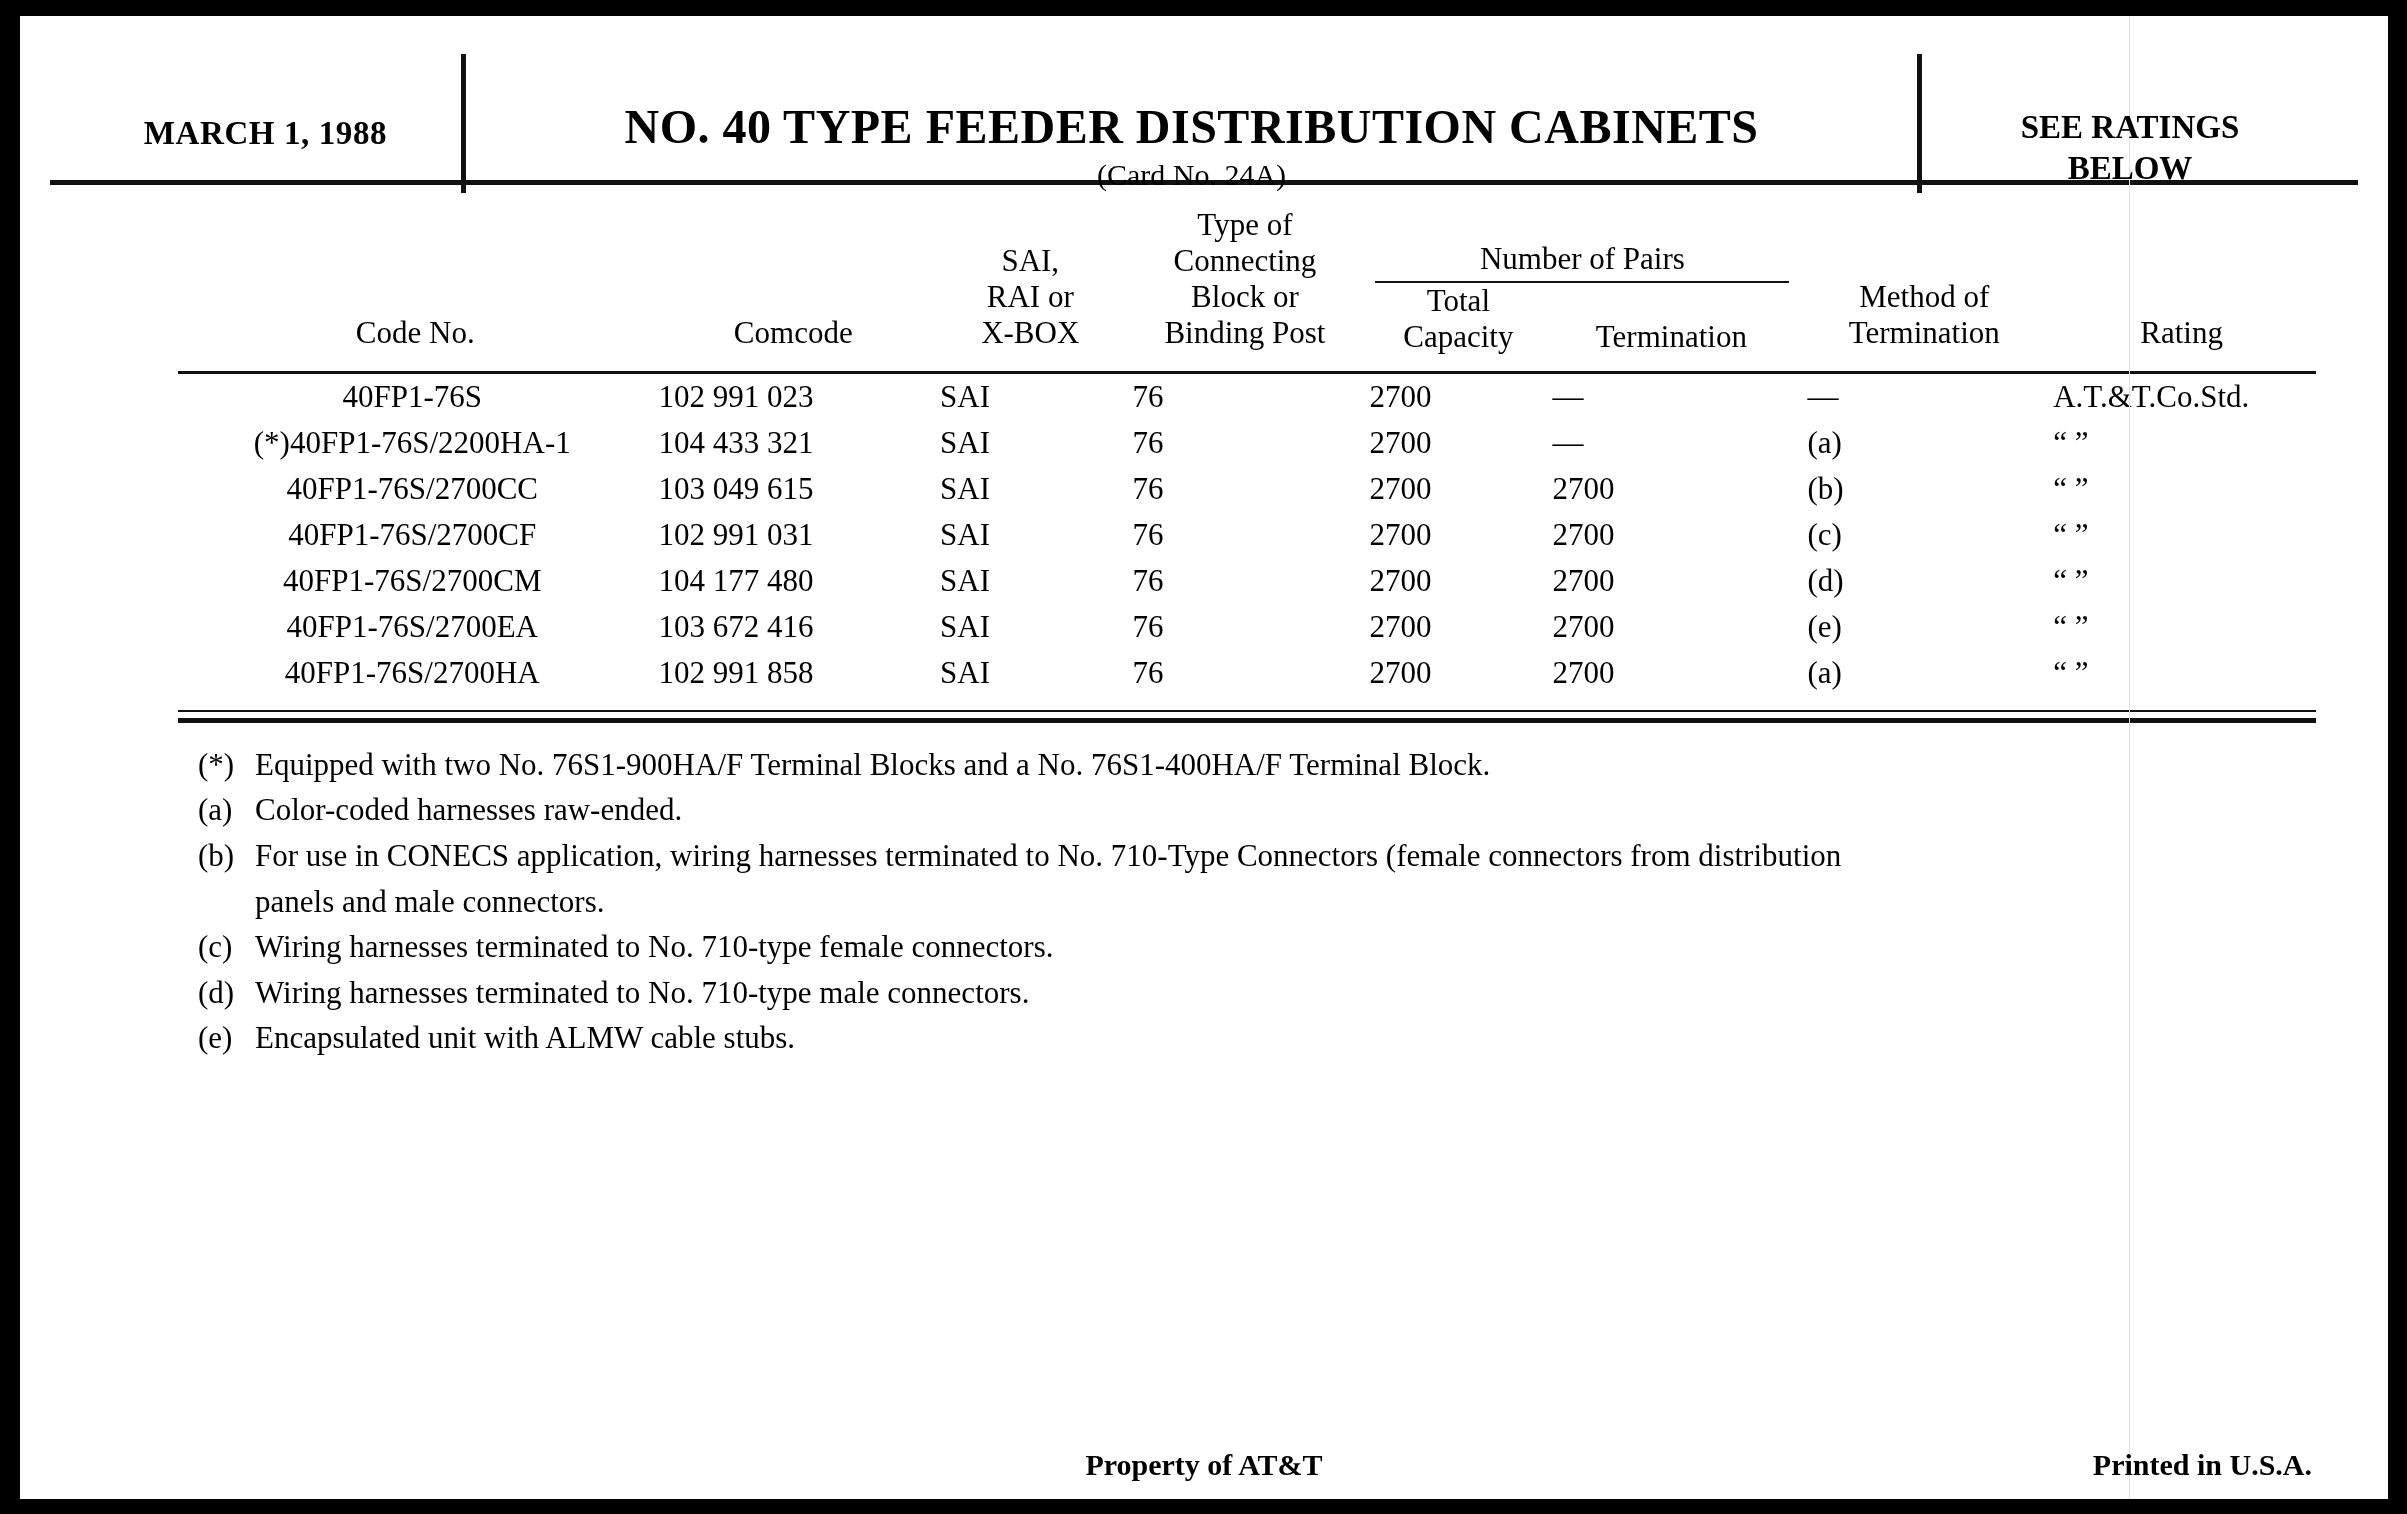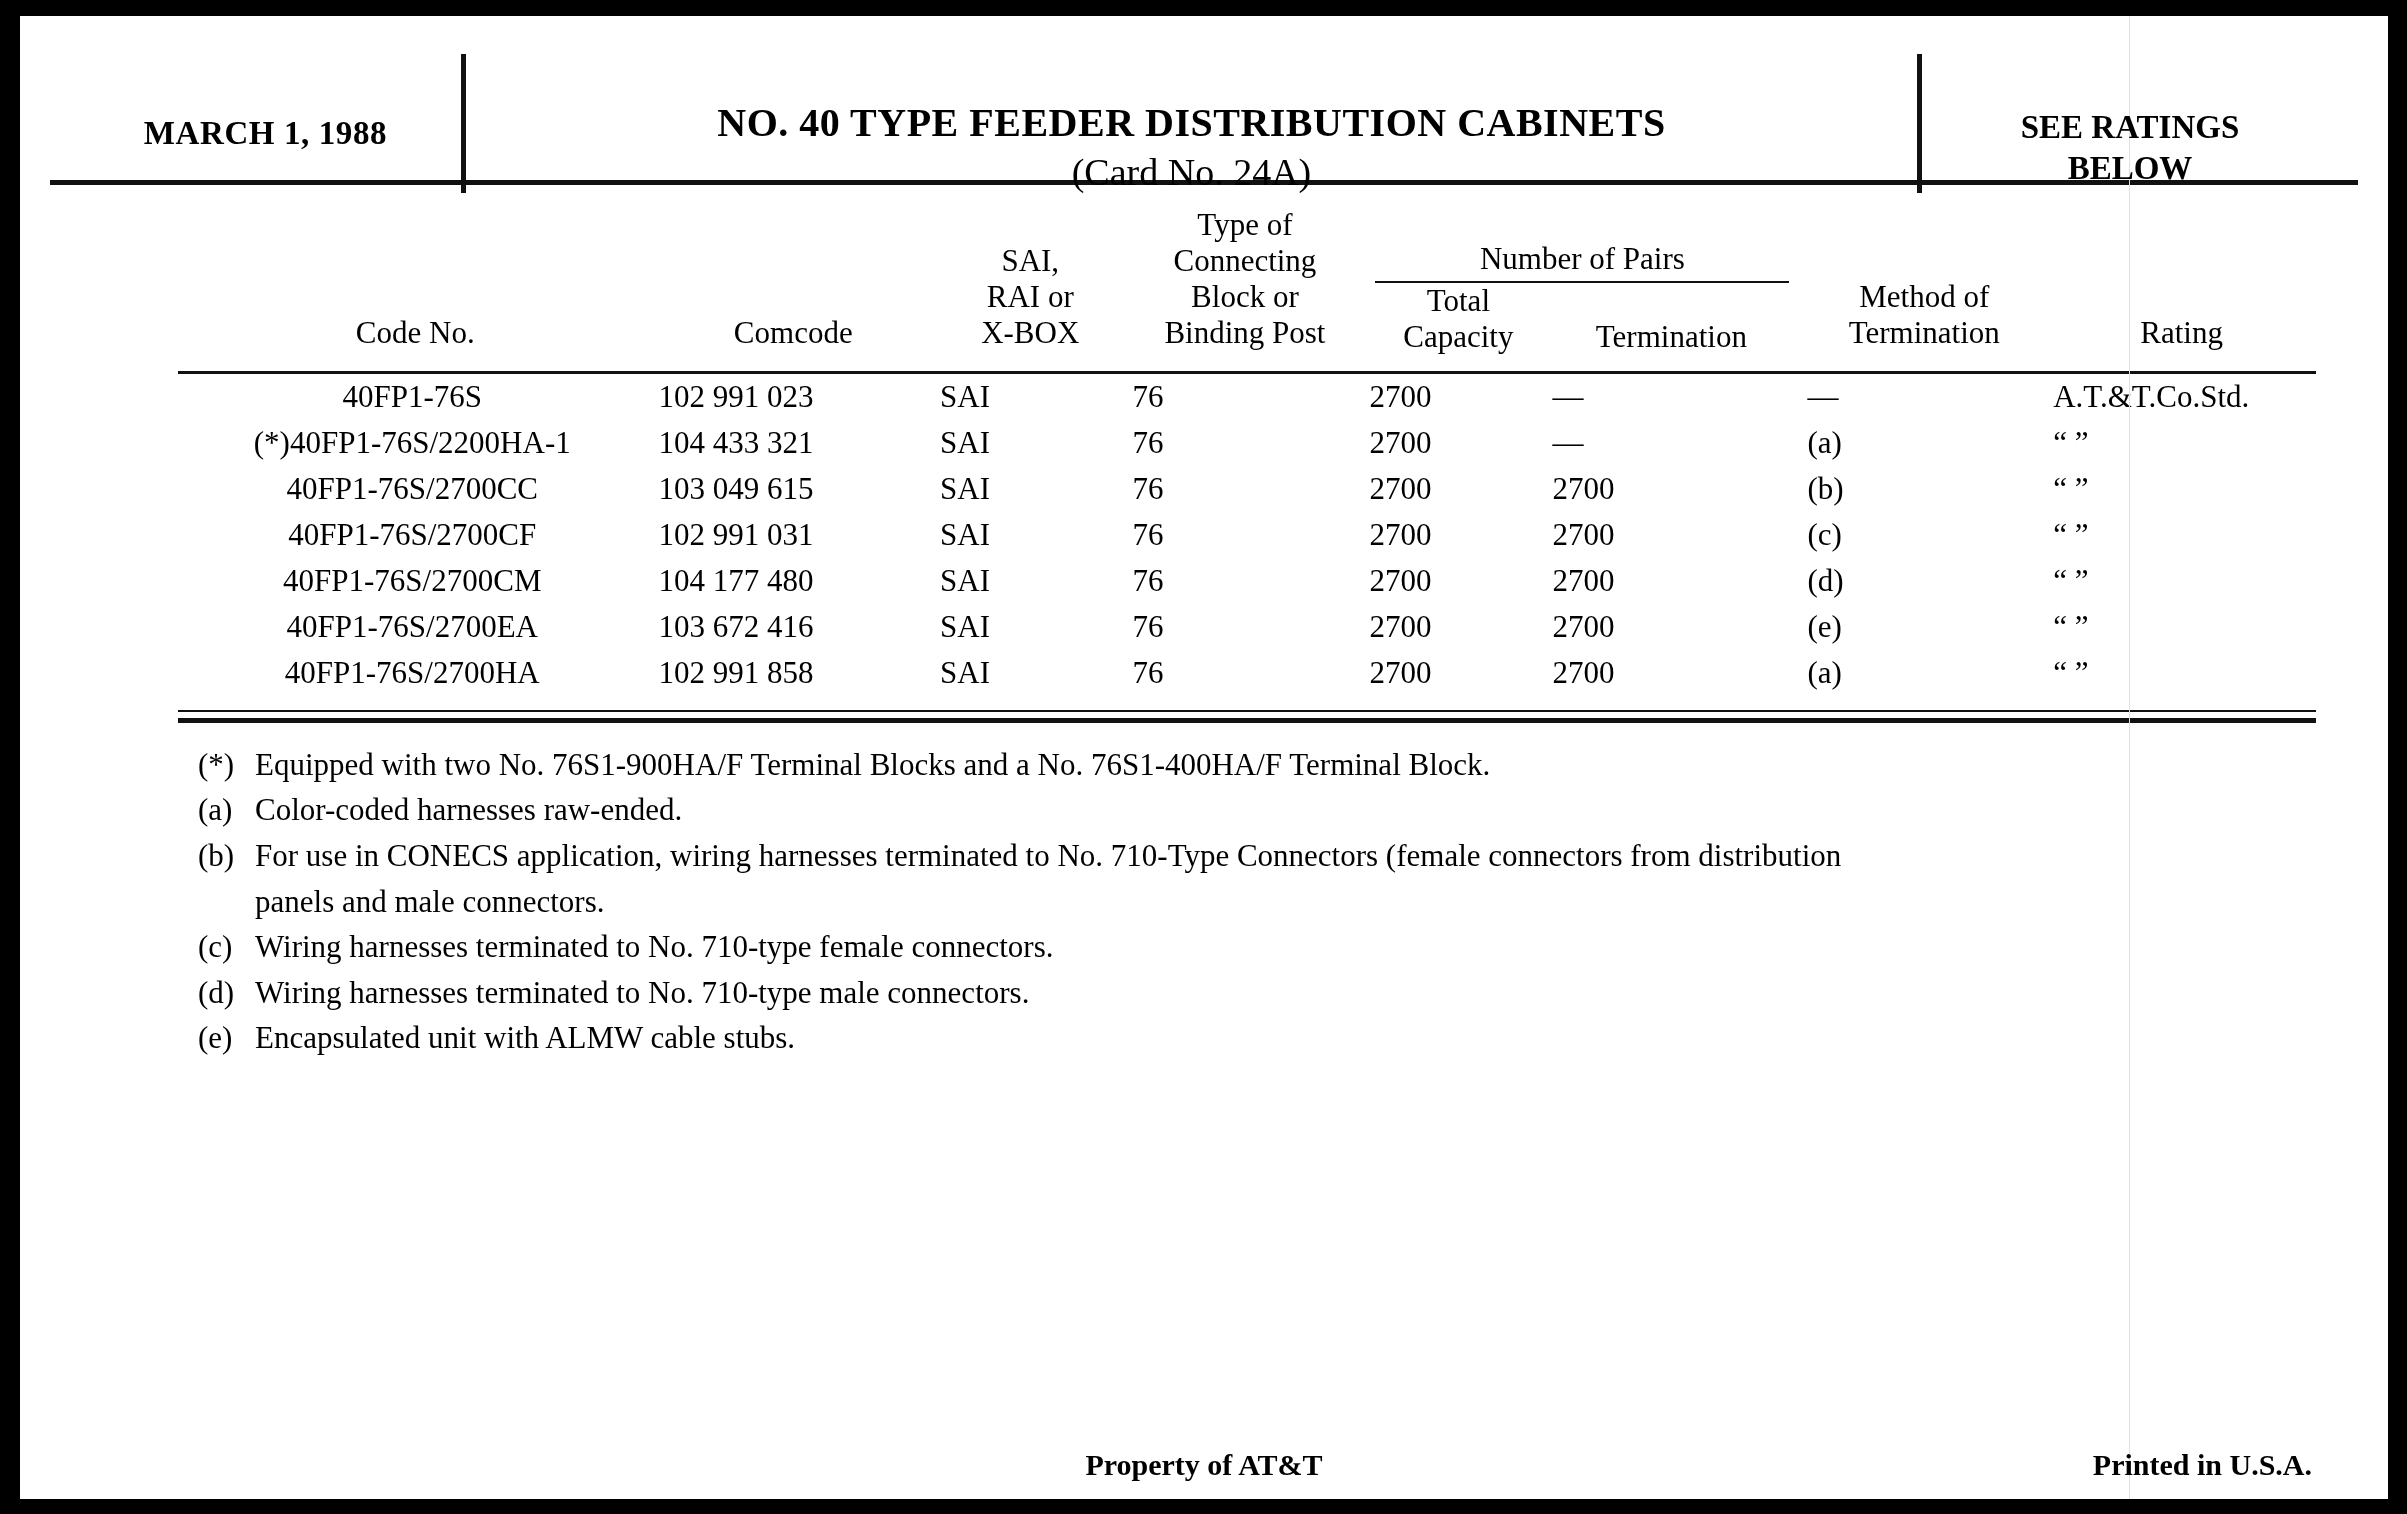--- a/index.html
+++ b/index.html
@@ -60,26 +60,26 @@
     height: 139px;
     margin-top: 38px;
   }
   .hdr-center {
     flex: 1;
     text-align: center;
     padding-top: 83px;
   }
   .hdr-title {
     font-weight: bold;
-    font-size: 40px;
+    font-size: 48px;
     letter-spacing: 0.5px;
     white-space: nowrap;
   }
   .hdr-sub {
-    font-size: 38px;
+    font-size: 30px;
     margin-top: 4px;
   }
   .hdr-right {
     width: 416px;
     text-align: center;
     font-weight: bold;
     font-size: 33px;
     line-height: 1.25;
     padding-top: 91px;
     box-sizing: border-box;

